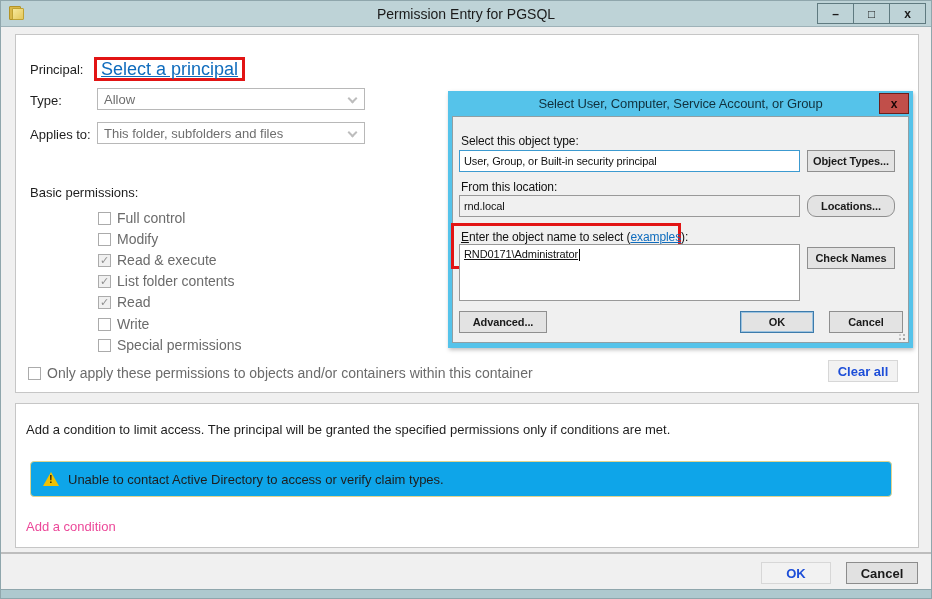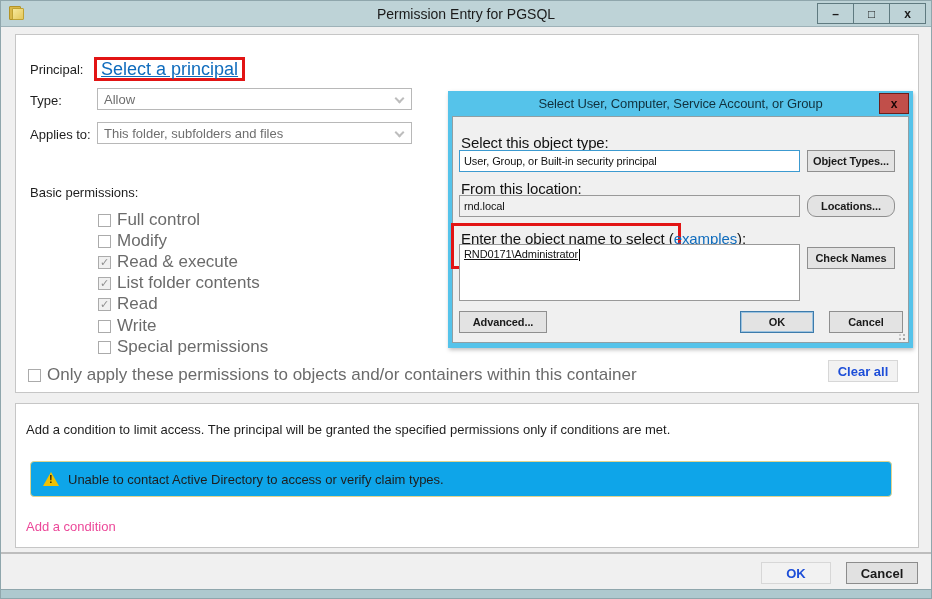--- a/index.html
+++ b/index.html
@@ -23,31 +23,31 @@
   .gbox { position:absolute; background:#ffffff; border:1px solid #c6c6c6; }
   .box1 { left:14px; top:33px; width:904px; height:359px; }
   .box2 { left:14px; top:402px; width:904px; height:145px; }
 
   .lbl { position:absolute; font-size:13px; color:#1e1e1e; white-space:nowrap; }
   .link { color:#0f6cbd; text-decoration:underline; font-size:18px; cursor:pointer; white-space:nowrap; }
 
   .red-box { border:3px solid #e21414; position:absolute; }
   .principal-red { left:78px; top:22px; height:24px; display:flex; align-items:center; padding:0 4px; }
 
-  .ddl { position:absolute; width:315px; height:22px; background:#fff; border:1px solid #b8b8b8;
+  .ddl { position:absolute; width:268px; height:22px; background:#fff; border:1px solid #b8b8b8;
          font-size:13px; color:#6e6e6e; display:flex; align-items:center; padding:0 22px 0 6px; white-space:nowrap; }
   .chev { position:absolute; right:8px; top:6px; width:7px; height:7px; border-right:2px solid #bdbdbd;
           border-bottom:2px solid #bdbdbd; transform:rotate(45deg); }
 
   .cbrow { position:absolute; display:flex; align-items:center; }
   .cb { width:13px; height:13px; border:1px solid #ababab; background:#fff; margin-right:6px; flex:none;
         font-size:11px; line-height:11px; text-align:center; color:#8f8f8f; }
   .cb.checked { background:#f0f0f0; }
   .cb.checked::after { content:"\2713"; }
-  .cbrow span.cbl { font-size:17px; color:#6b6b6b; white-space:nowrap; }
+  .cbrow span.cbl { font-size:14px; color:#6b6b6b; white-space:nowrap; }
 
   .btn { display:flex; align-items:center; justify-content:center; font-size:13px; color:#1a1a1a;
          background:#e1e1e1; border:1px solid #8c8c8c; cursor:pointer;font-weight:bold; }
   .btn.disabled { background:#f2f2f2; border-color:#d7d7d7; color:#1d4ed8; }
   .clear-all { position:absolute; left:812px; top:325px; width:70px; height:22px; }
 
   .warn-box { position:absolute; left:14px; top:57px; width:862px; height:36px; background:#0ea5e9;
               border:1px solid #e0d48e; border-radius:4px; display:flex; align-items:center; padding-left:12px; }
   .warn-tri { position:relative; width:0; height:0; border-left:8px solid transparent; border-right:8px solid transparent;
               border-bottom:14px solid #f2c100; margin-right:9px; }
@@ -61,21 +61,21 @@
   .cancel-main { left:845px; width:72px; }
 
   
   .sel-dialog { position:absolute; left:447px; top:90px; width:465px; height:257px; background:#55c3ea;
                 z-index:10; box-shadow:1px 2px 4px rgba(0,0,0,.25); font-size:11px; letter-spacing:-0.1px; }
   .sel-titlebar { position:absolute; left:0; top:0; width:100%; height:25px; display:flex; align-items:center; justify-content:center; }
   .sel-title { font-size:13px; color:#11313d; }
   .sel-close { position:absolute; right:4px; top:2px; width:30px; height:21px; background:#c14f4a; border:1px solid #6d1f1b;
                display:flex; align-items:center; justify-content:center; font-weight:bold; font-size:12px; color:#1a0505; cursor:pointer; }
   .sel-content { position:absolute; left:4px; top:25px; width:457px; height:227px; background:#f0f0f0; border:1px solid #8f9fa4; }
-  .sel-lbl { position:absolute; font-size:15px; color:#111; white-space:nowrap; }
+  .sel-lbl { position:absolute; font-size:12px; color:#111; white-space:nowrap; }
   .sel-field { position:absolute; height:22px; width:341px; font-size:11px; color:#111; display:flex;
                align-items:center; padding:0 4px; white-space:nowrap; overflow:hidden; }
   .f-objtype { left:6px; top:33px; background:#fff; border:1px solid #3c9ad0; }
   .f-loc { left:6px; top:78px; background:#f0f0f0; border:1px solid #999; }
   .names-box { position:absolute; left:6px; top:127px; width:341px; height:57px; background:#fff; border:1px solid #999;
                font-size:11px; color:#111; padding:3px 4px; }
   .names-box .val { text-decoration:underline; }
   .caret { display:inline-block; width:1px; height:12px; background:#000; vertical-align:middle; margin-left:1px; }
   .sel-btn { position:absolute; width:88px; height:22px; font-size:11px; background:#e3e3e3; border:1px solid #8f8f8f; }
   .b-objtypes { left:354px; top:33px; }

